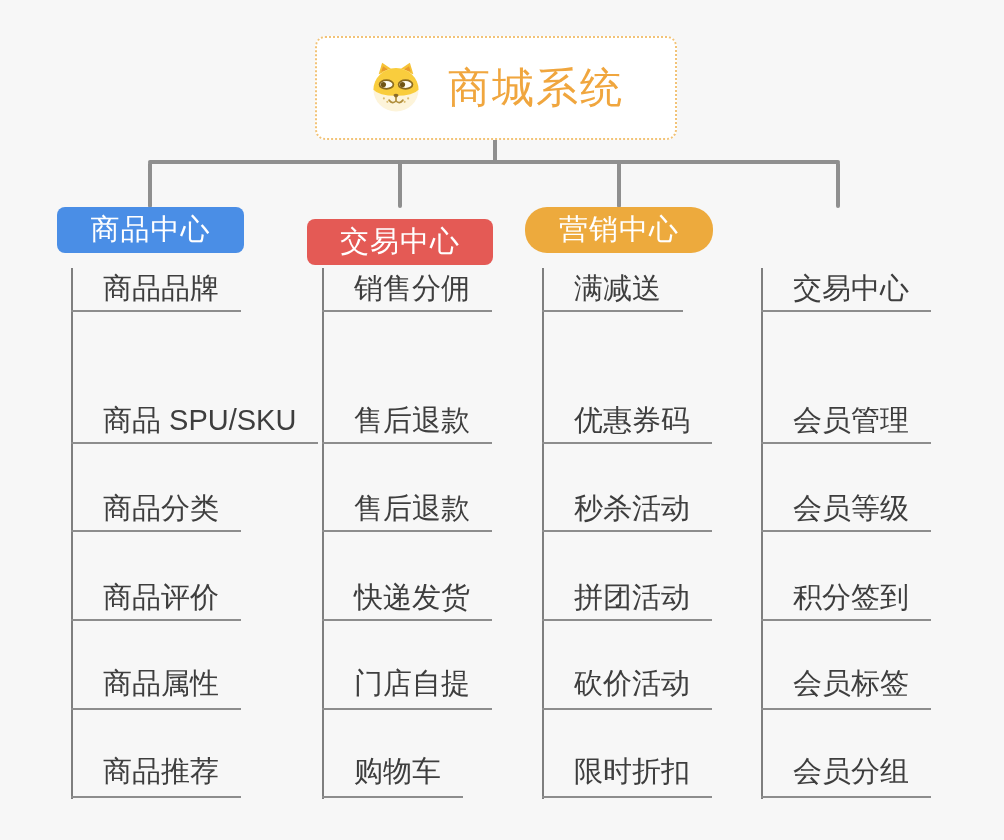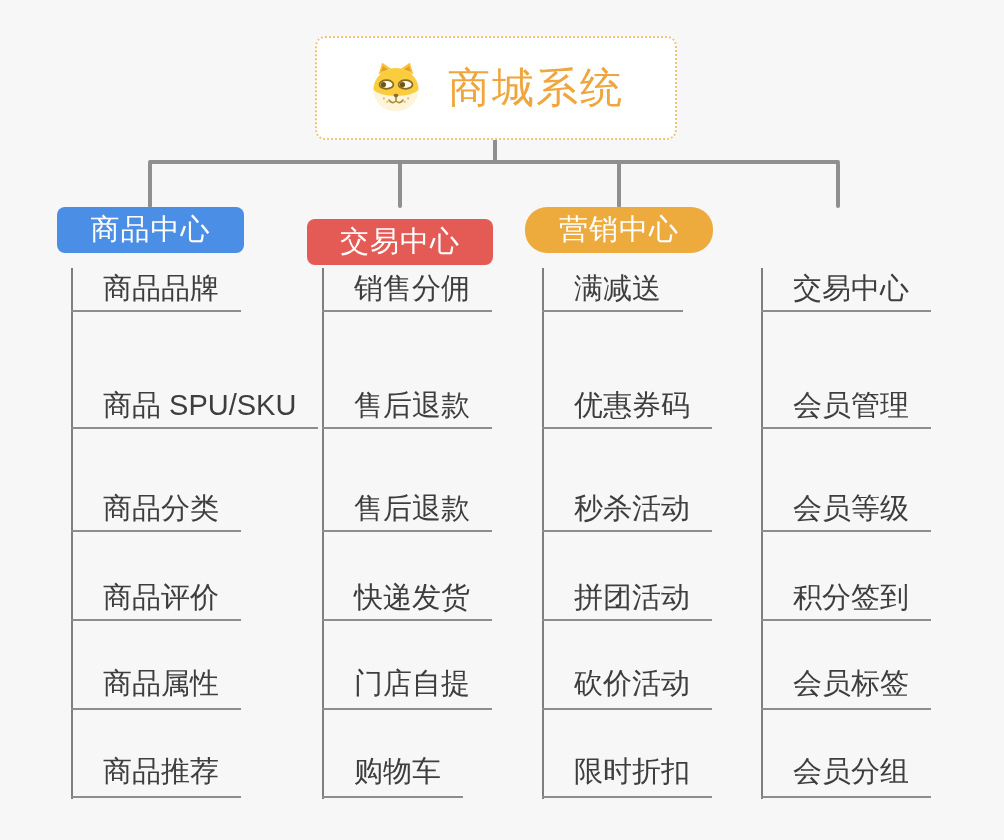--- a/index.html
+++ b/index.html
@@ -74,21 +74,21 @@
     height: 44px;
     line-height: 40px;
     padding: 0 22px 0 32px;
     border-bottom: 2px solid #8d8d8d;
     font-size: 29px;
     color: #3e3e3e;
     white-space: nowrap;
     cursor: pointer;
   }
   .leaf:nth-of-type(1) { top: 43px; }
-  .leaf:nth-of-type(2) { top: 117px; text-align: center; }
+  .leaf:nth-of-type(2) { top: 132px; text-align: center; }
   .leaf:nth-of-type(3) { top: 220px; }
   .leaf:nth-of-type(4) { top: 309px; }
   .leaf:nth-of-type(5) { top: 398px; font-family: Liberation Mono, monospace; }
   .leaf:nth-of-type(6) { top: 486px; font-family: Liberation Mono, monospace; }
 </style>
 </head>
 <body>
 
 <div class="stage">
 

